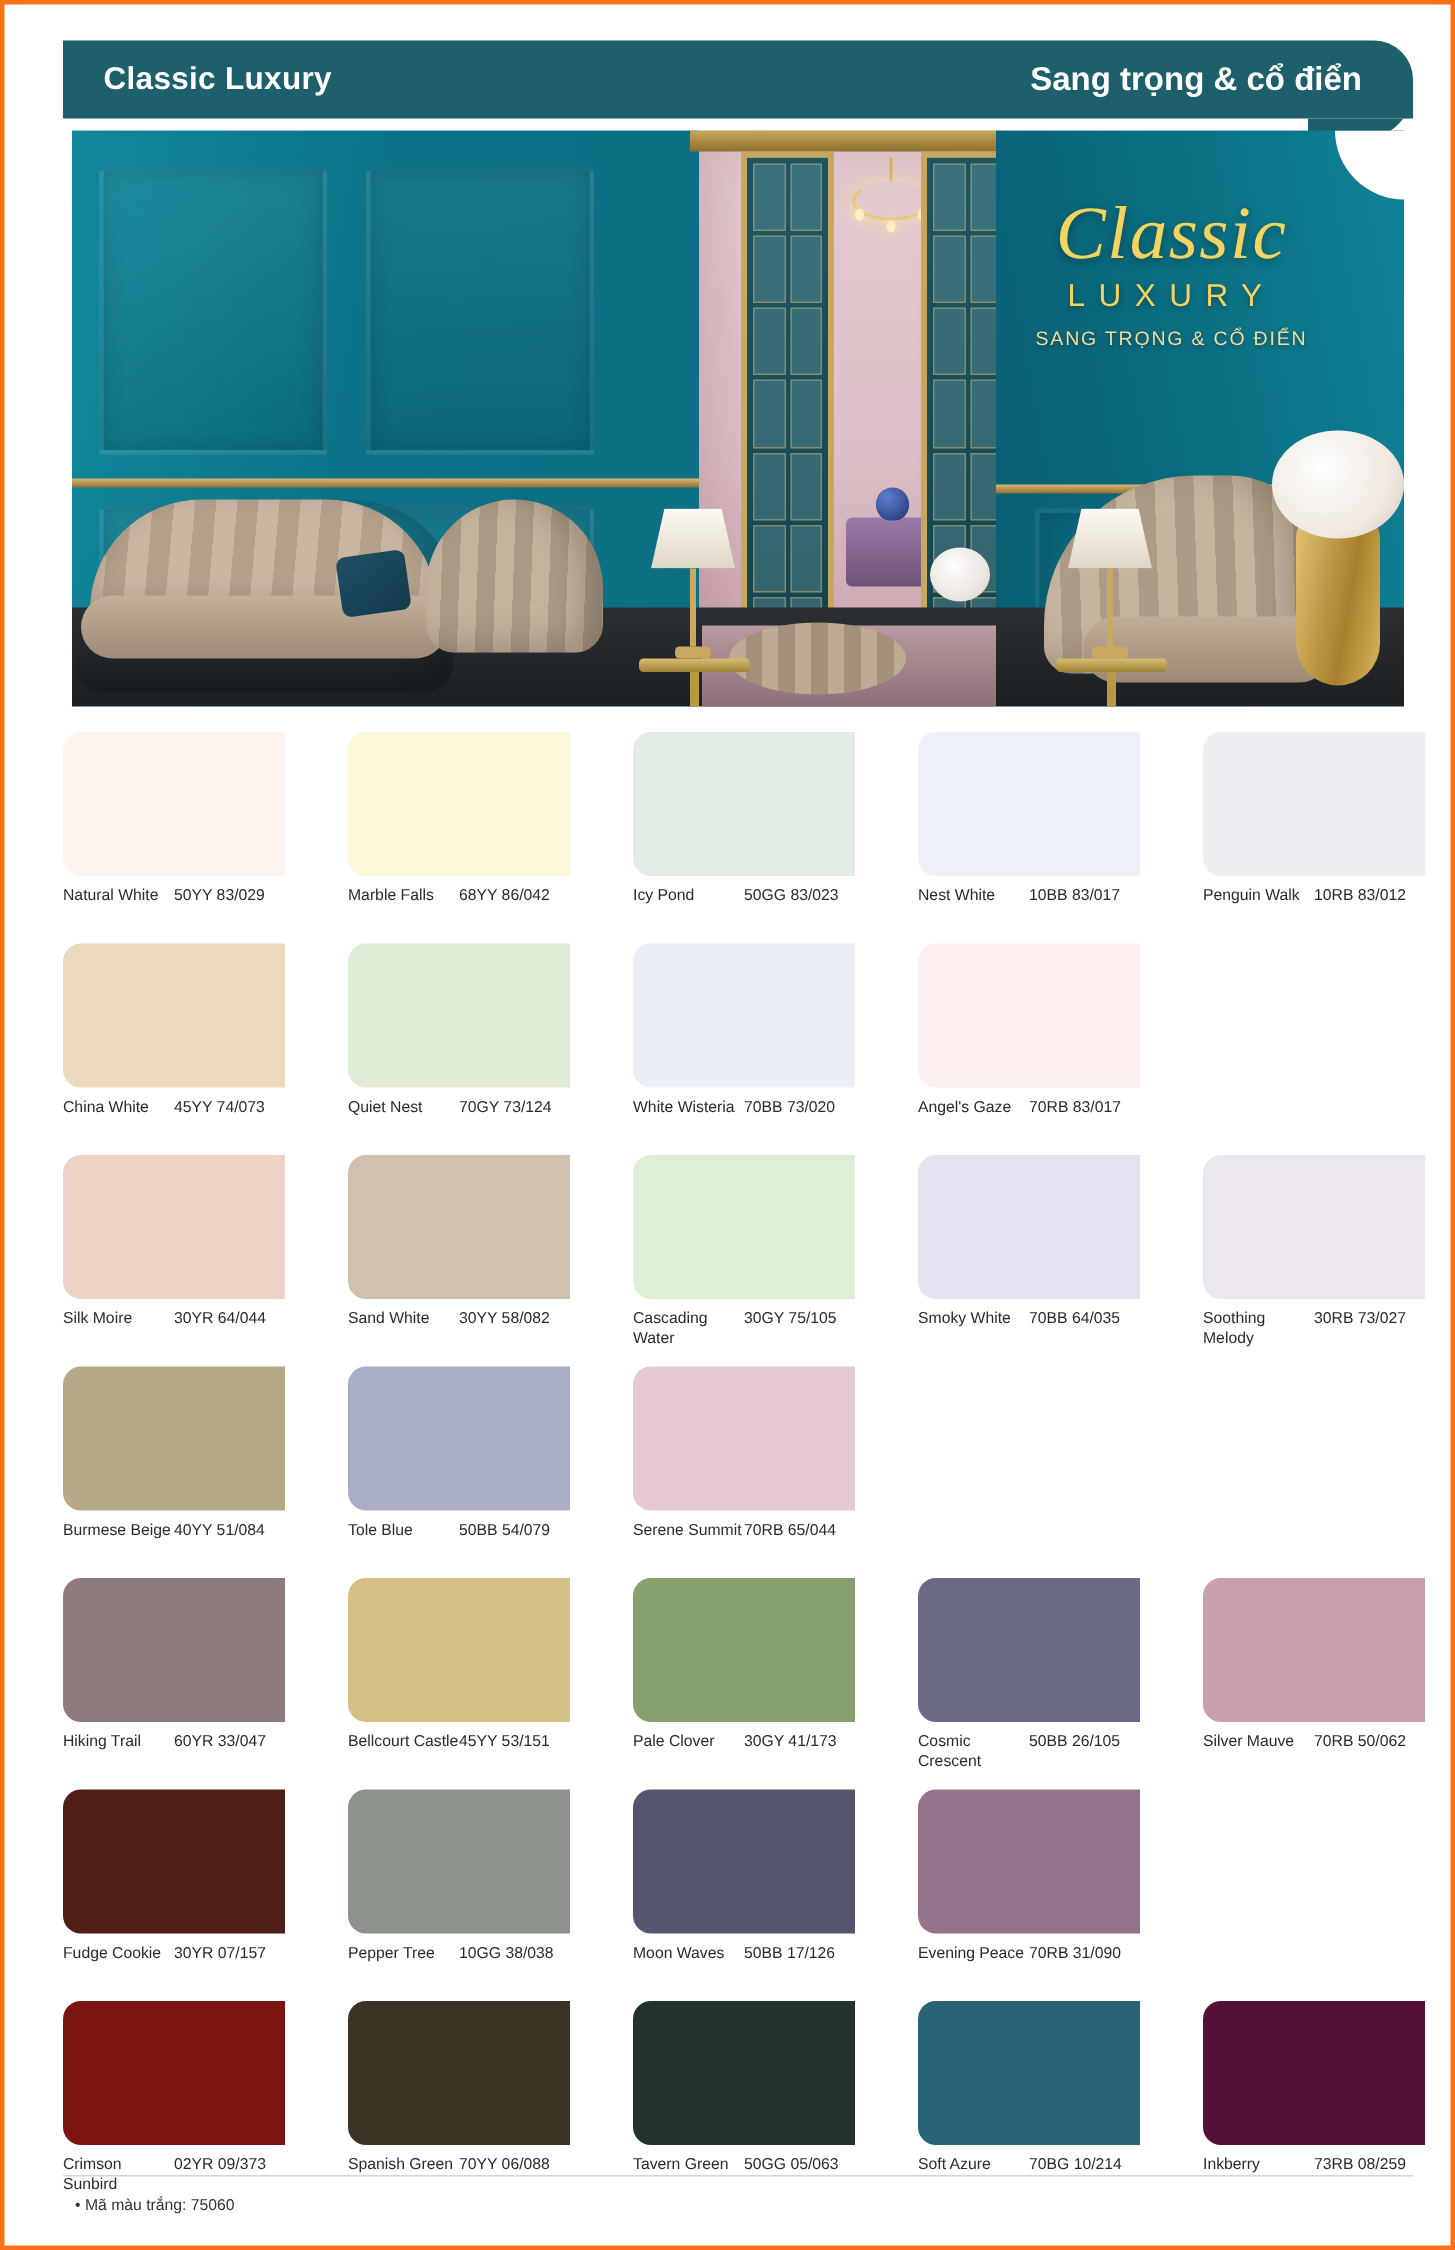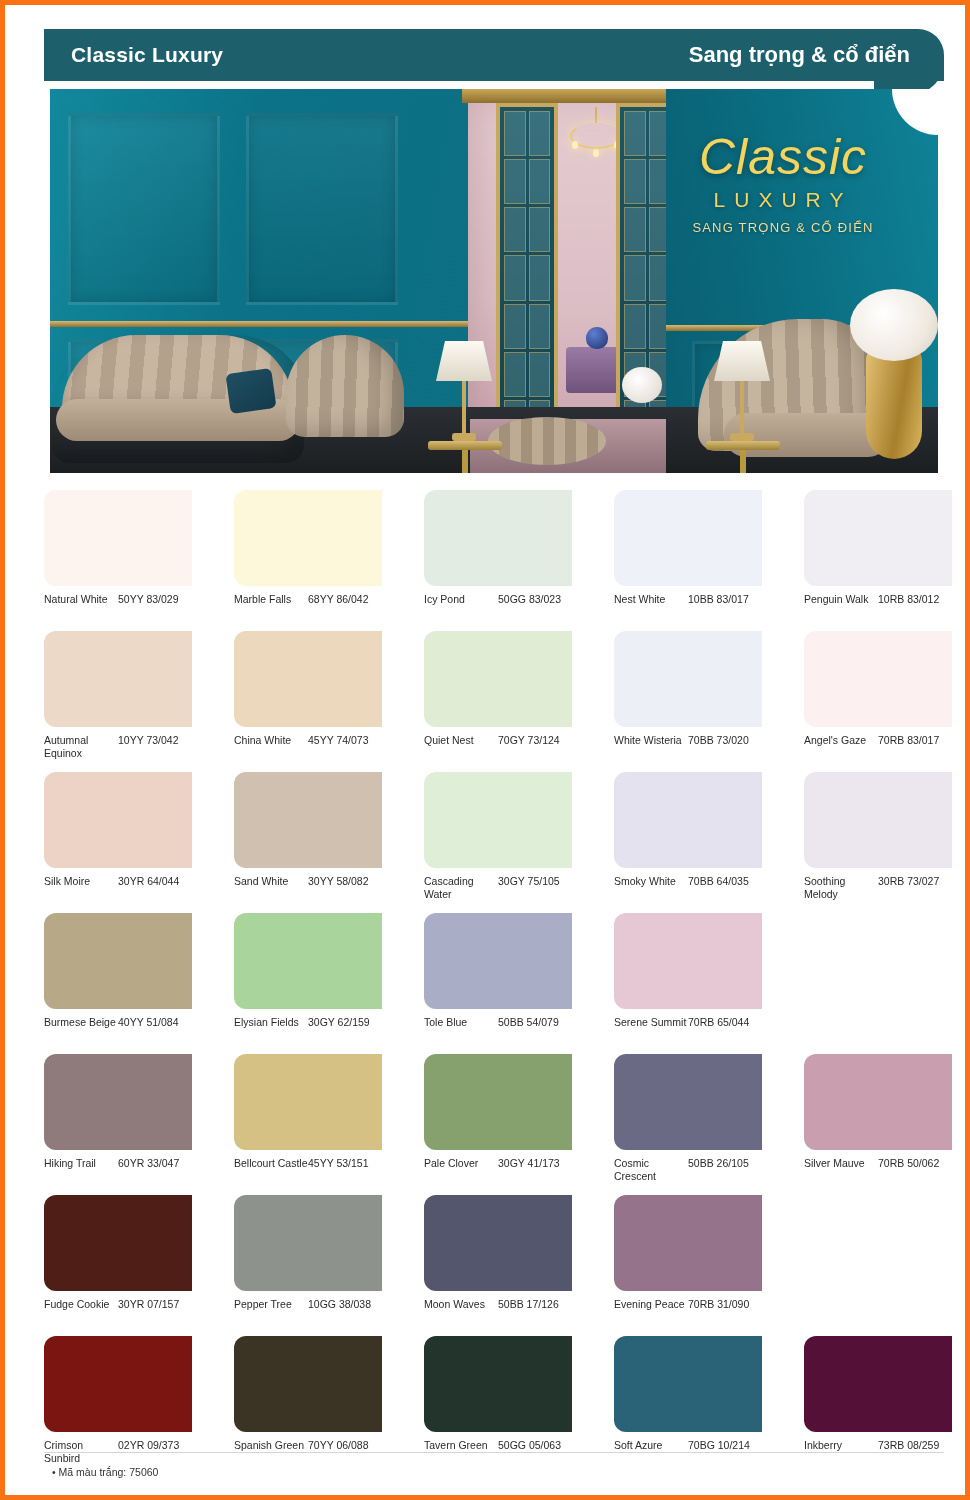--- a/index.html
+++ b/index.html
@@ -6,21 +6,21 @@
   html, body {
     width: 970px; height: 1500px;
     background: #ffffff;
     font-family: "Liberation Sans", sans-serif;
     overflow: hidden;
   }
   #page {
     position: relative;
     width: 970px; height: 1500px;
     background: #ffffff;
-    border: 5px solid #f97316;
+    border: 3px solid #f97316;
   }
 
   
   .banner {
     position: absolute;
     left: 39px; top: 24px;
     width: 900px; height: 52px;
     background: #1d5f6b;
     border-top-right-radius: 26px;
     overflow: hidden;
@@ -234,21 +234,21 @@
     border-radius: 50%;
     background: radial-gradient(circle at 38% 34%,#ffffff,#efe9e0 62%,#d3cbc0);
   }
 
   
   .hero-logo {
     position: absolute; right: 40px; top: 42px;
     text-align: center; width: 230px;
   }
   .logo-script {
-    font-family: Liberation Sans, sans-serif;
+    font-family: Liberation Serif, serif;
     font-style: italic;
     font-size: 50px;
     color: #f2d45f;
     letter-spacing: 1px;
     text-shadow: 0 2px 6px rgba(0,0,0,.35);
     line-height: 1.05;
   }
   .logo-luxury {
     font-size: 21px; color: #f2d45f;
     letter-spacing: 9px; margin-top: 4px;
@@ -466,27 +466,20 @@
         <div class="cell">
           <div class="chip" style="background: rgb(240, 237, 243);"></div>
           <div class="meta">
             <div class="cname">Penguin Walk</div>
             <div class="ccode">10RB 83/012</div>
           </div>
         </div>
       </div>
       <div class="swatch-row">
         <div class="cell">
-          <div class="chip" style="background: rgb(236, 217, 200);"></div>
-          <div class="meta">
-            <div class="cname">Autumnal Equinox</div>
-            <div class="ccode">10YY 73/042</div>
-          </div>
-        </div>
-        <div class="cell">
           <div class="chip" style="background: rgb(236, 216, 189);"></div>
           <div class="meta">
             <div class="cname">China White</div>
             <div class="ccode">45YY 74/073</div>
           </div>
         </div>
         <div class="cell">
           <div class="chip" style="background: rgb(224, 236, 212);"></div>
           <div class="meta">
             <div class="cname">Quiet Nest</div>
@@ -547,27 +540,20 @@
       </div>
       <div class="swatch-row">
         <div class="cell">
           <div class="chip" style="background: rgb(183, 168, 136);"></div>
           <div class="meta">
             <div class="cname">Burmese Beige</div>
             <div class="ccode">40YY 51/084</div>
           </div>
         </div>
         <div class="cell">
-          <div class="chip" style="background: rgb(169, 212, 156);"></div>
-          <div class="meta">
-            <div class="cname">Elysian Fields</div>
-            <div class="ccode">30GY 62/159</div>
-          </div>
-        </div>
-        <div class="cell">
           <div class="chip" style="background: rgb(169, 174, 198);"></div>
           <div class="meta">
             <div class="cname">Tole Blue</div>
             <div class="ccode">50BB 54/079</div>
           </div>
         </div>
         <div class="cell">
           <div class="chip" style="background: rgb(230, 200, 212);"></div>
           <div class="meta">
             <div class="cname">Serene Summit</div>

